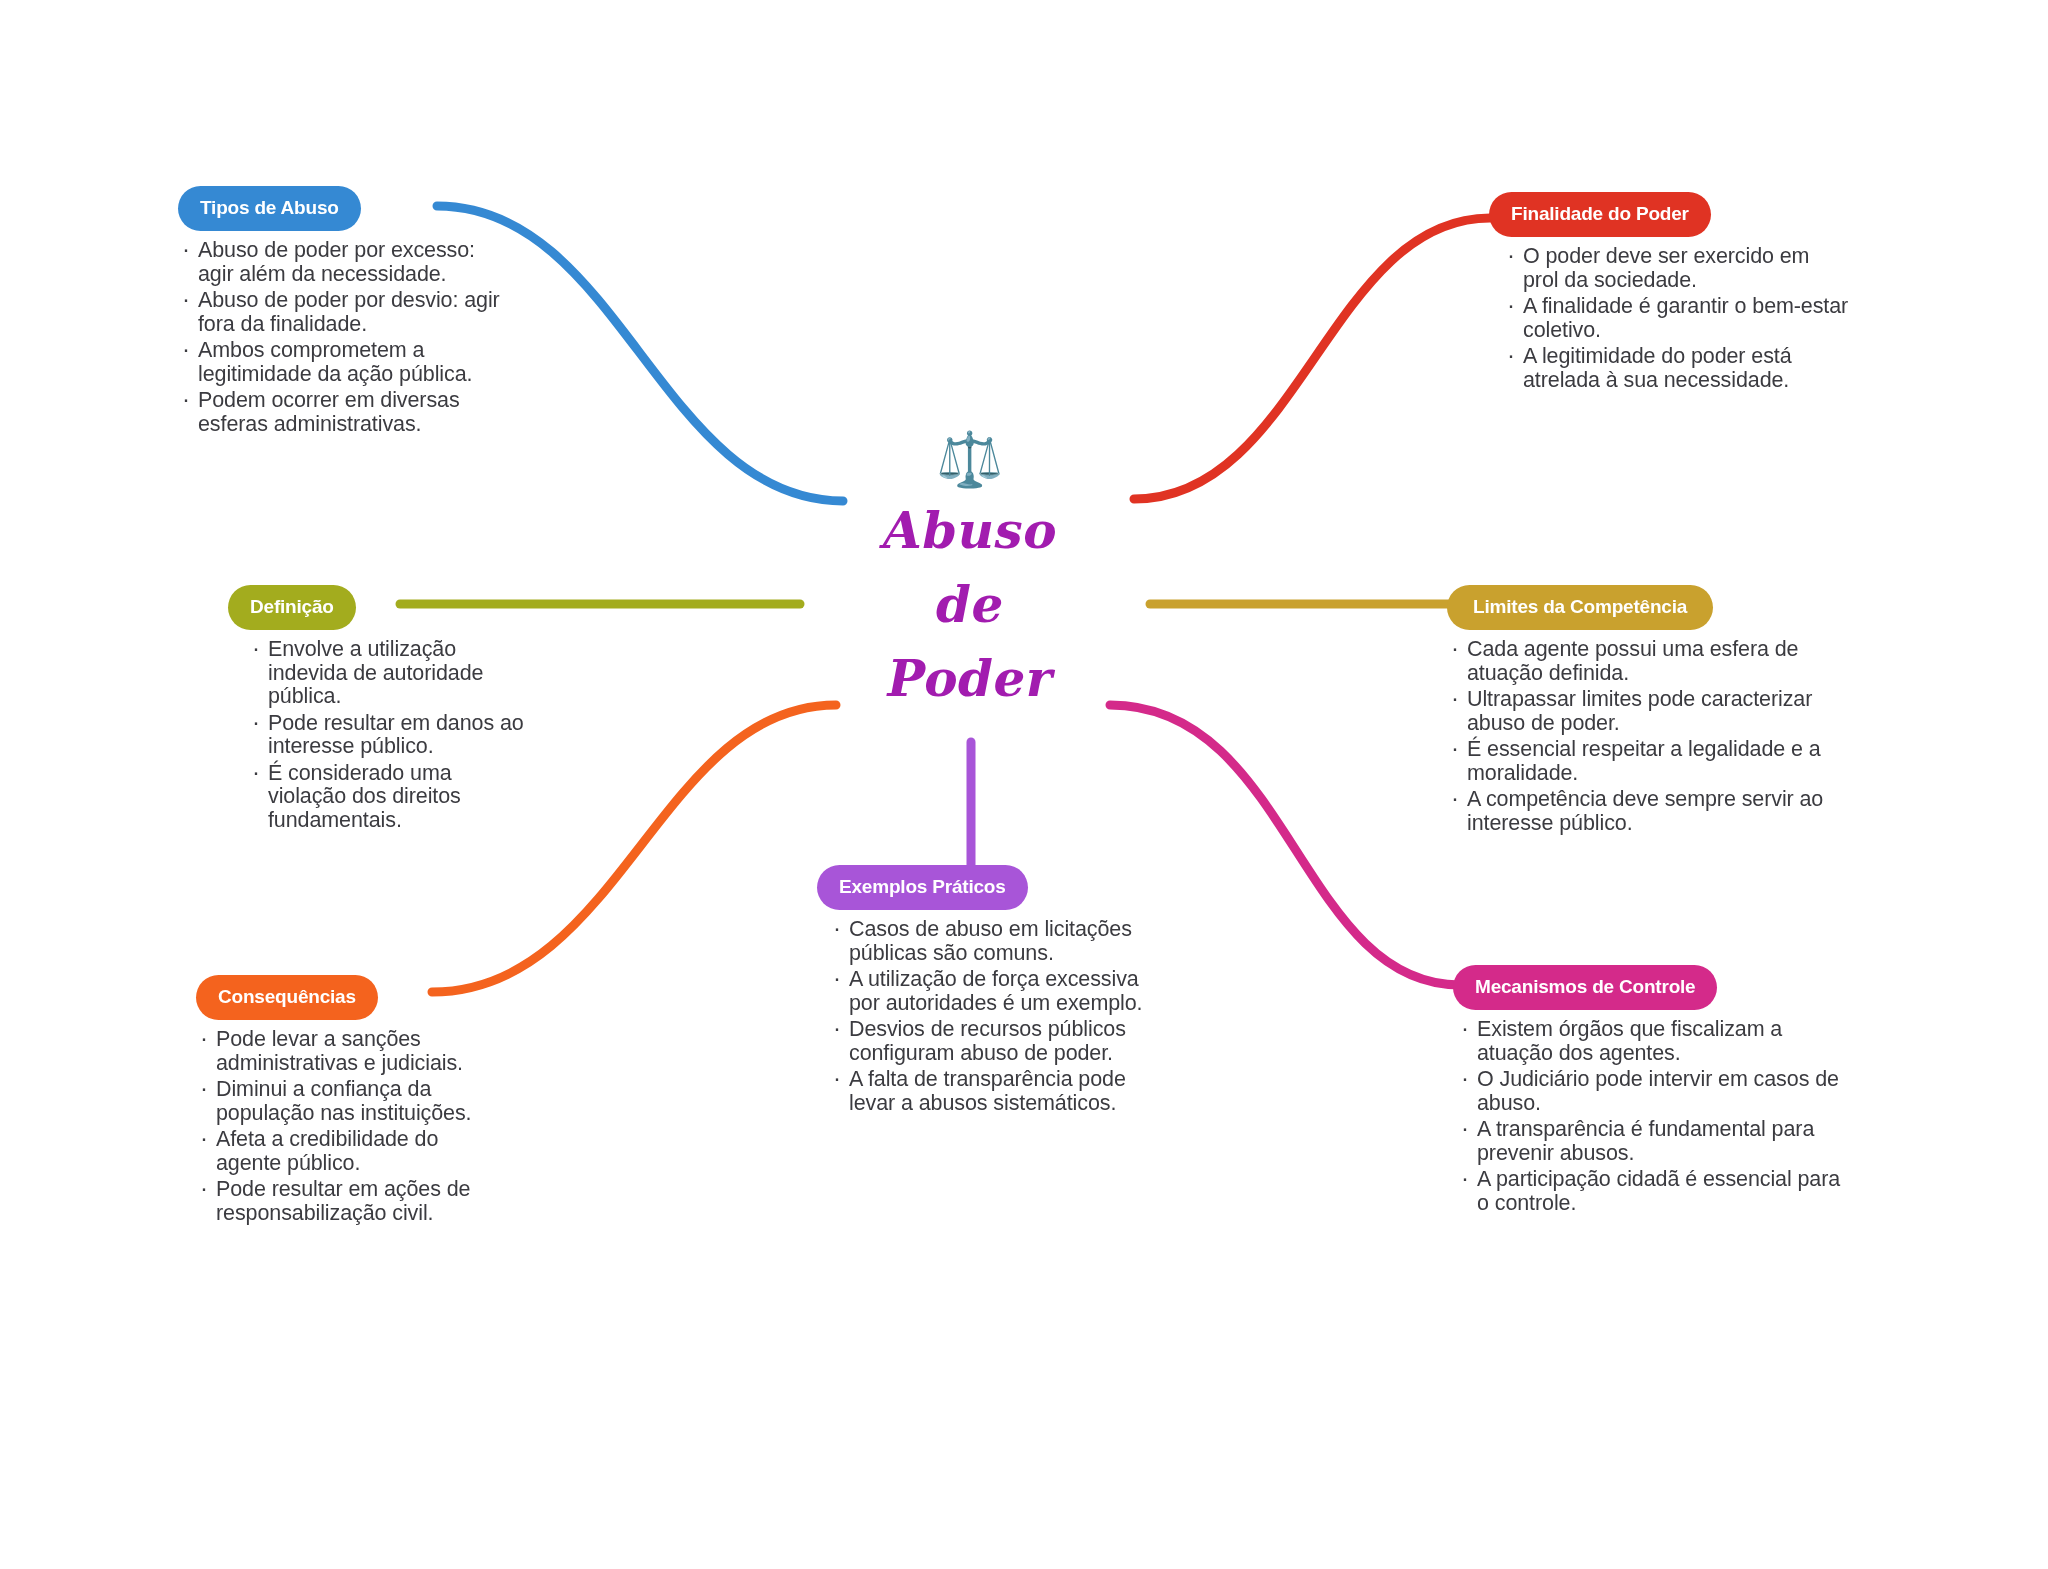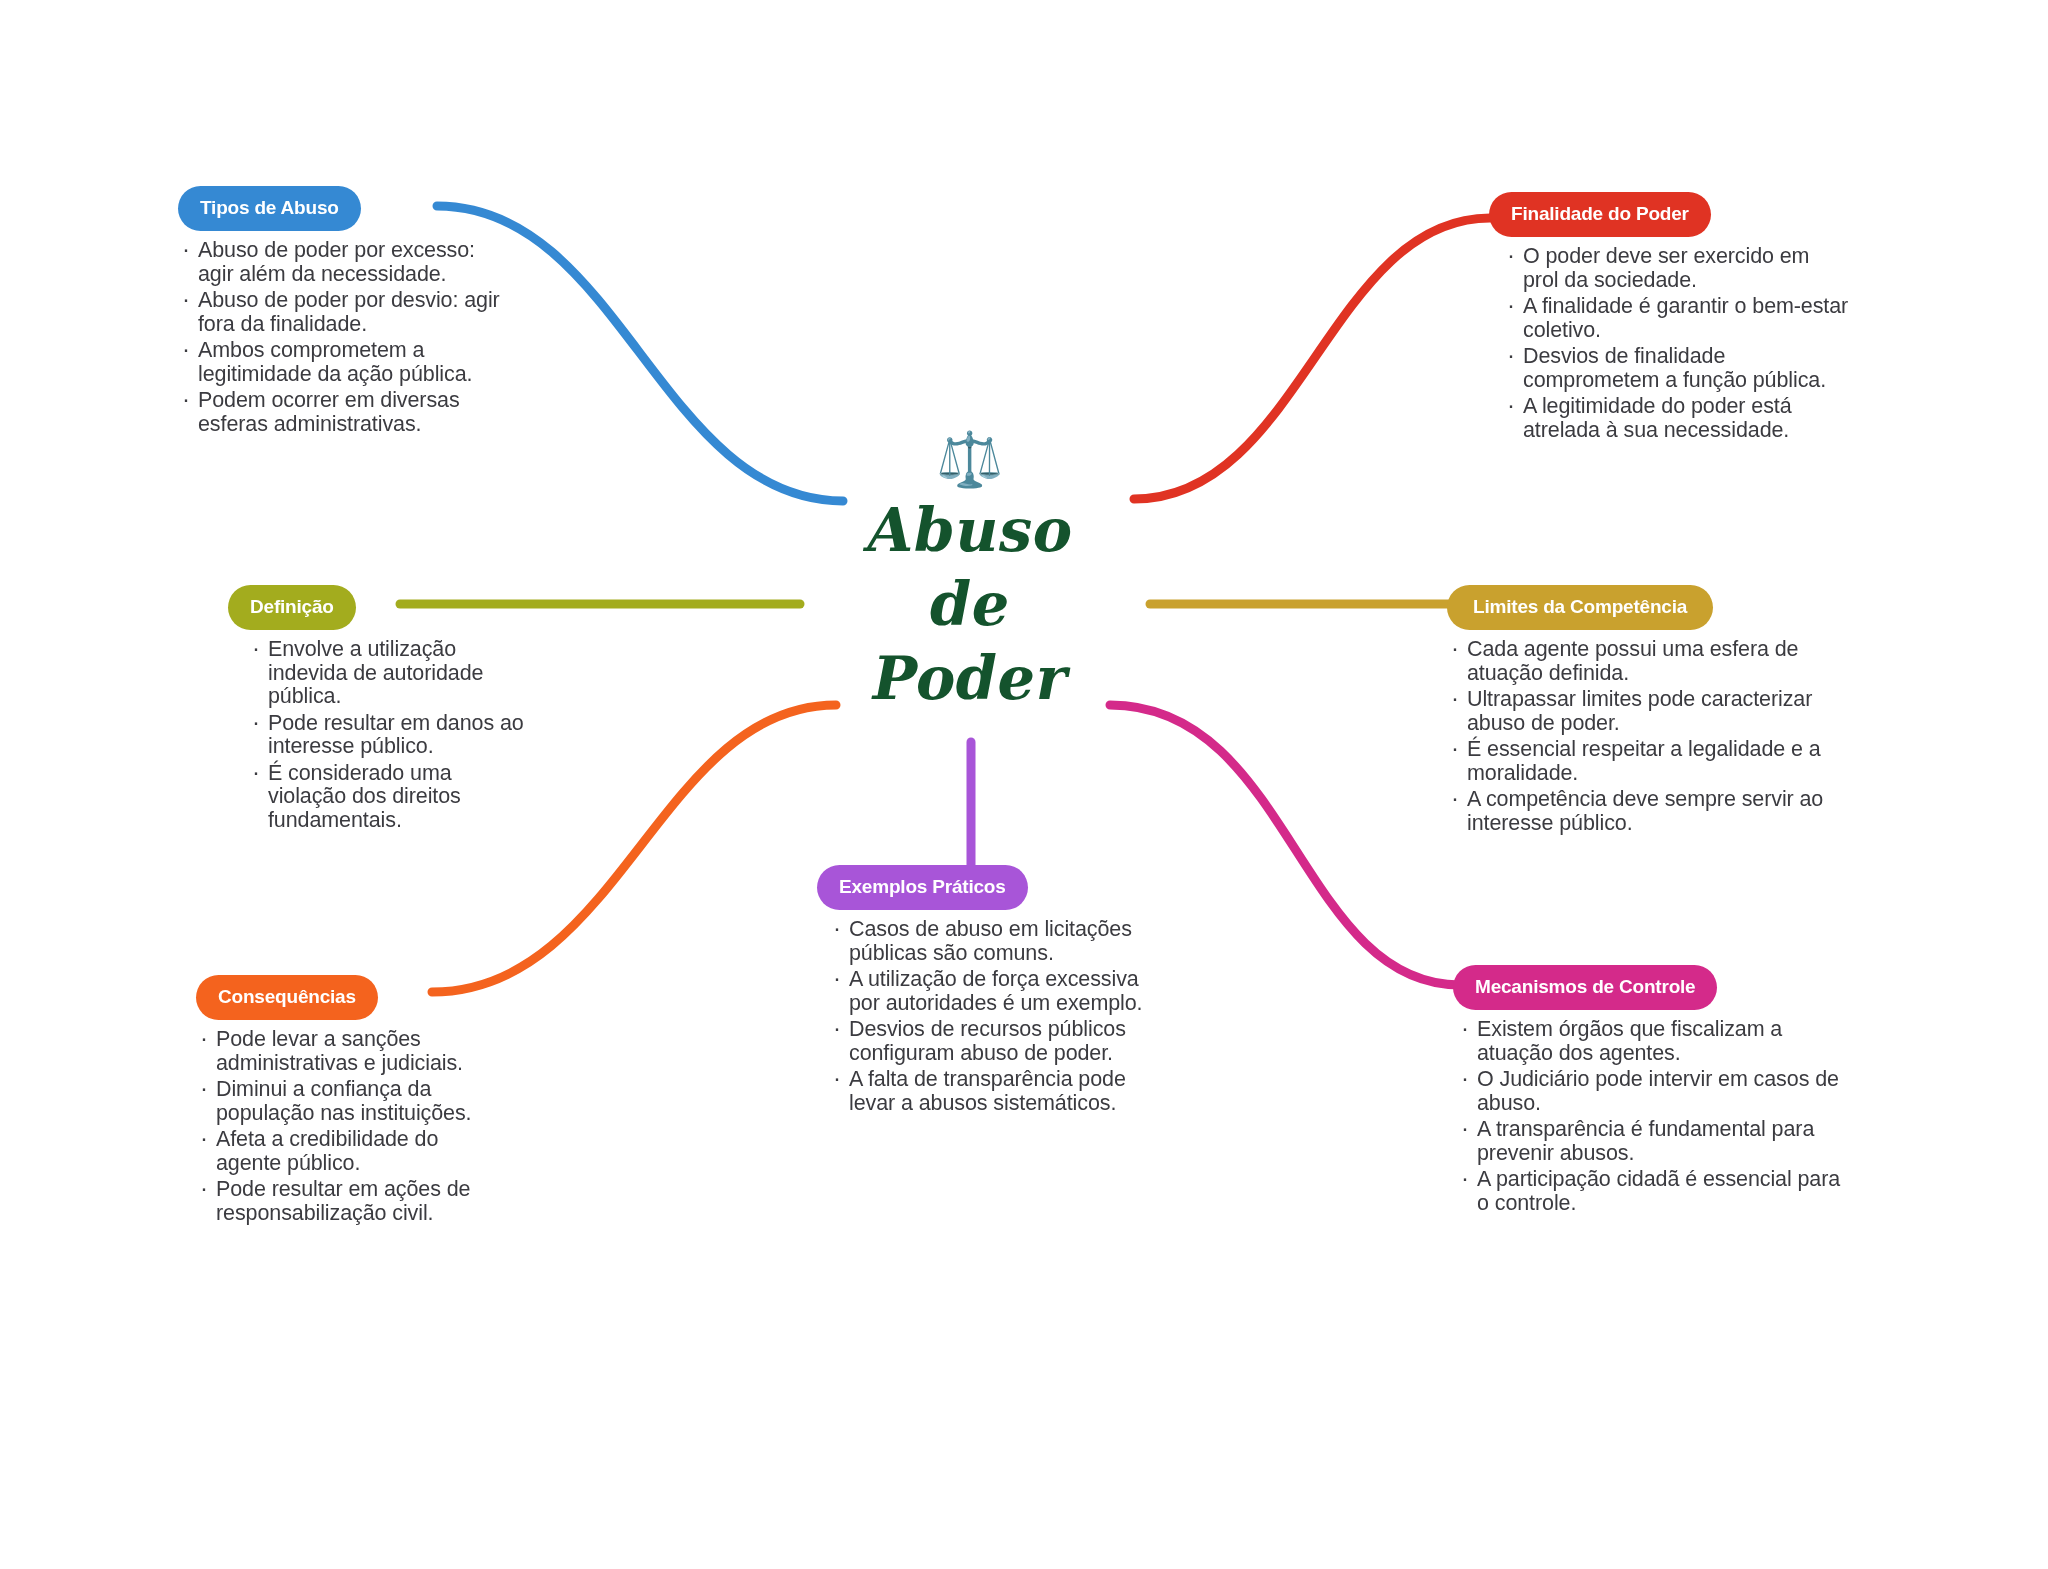--- a/index.html
+++ b/index.html
@@ -40,23 +40,23 @@
   .center-icon {
     font-size: 54px;
     line-height: 58px;
     display: block;
     color: #F5A93B;
   }
   .center-title {
     font-family: "DejaVu Serif", serif;
     font-style: italic;
     font-weight: 700;
-    font-size: 59px;
+    font-size: 50px;
     line-height: 74px;
-    color: #14532d;
+    color: #a21caf;
     letter-spacing: 0.5px;
     margin-top: 6px;
     white-space: pre-line;
   }
 
   
   .branch {
     position: absolute;
   }
   .badge {
@@ -146,21 +146,20 @@
       <li>Ambos comprometem a legitimidade da ação pública.</li>
       <li>Podem ocorrer em diversas esferas administrativas.</li>
     </ul>
   </div>
 
   <div class="branch" id="b-finalidade">
     <div class="badge" style="background:#E03323;">Finalidade do Poder</div>
     <ul class="bullets">
       <li>O poder deve ser exercido em prol da sociedade.</li>
       <li>A finalidade é garantir o bem-estar coletivo.</li>
-      <li>Desvios de finalidade comprometem a função pública.</li>
       <li>A legitimidade do poder está atrelada à sua necessidade.</li>
     </ul>
   </div>
 
   <div class="branch" id="b-definicao">
     <div class="badge" style="background:#A3AC1E;">Definição</div>
     <ul class="bullets">
       <li>Envolve a utilização indevida de autoridade pública.</li>
       <li>Pode resultar em danos ao interesse público.</li>
       <li>É considerado uma violação dos direitos fundamentais.</li>

